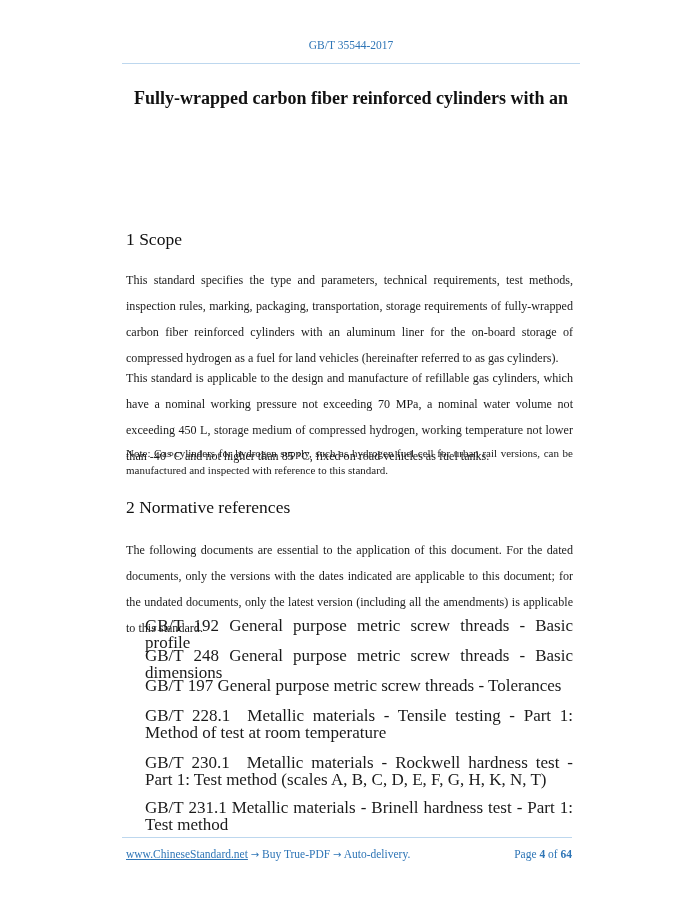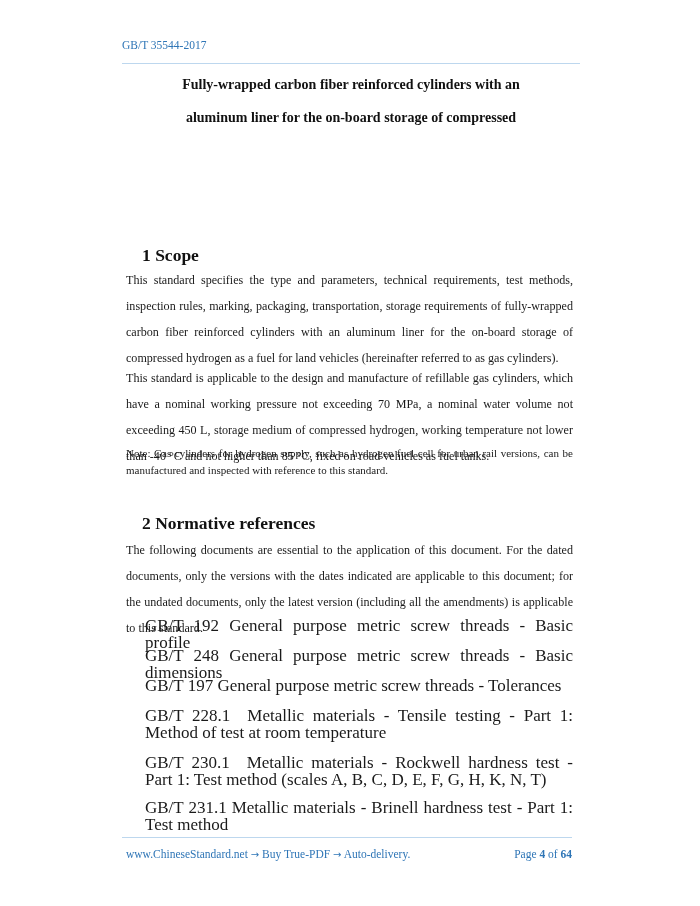--- a/index.html
+++ b/index.html
@@ -13,49 +13,50 @@
       position: relative;
       overflow: hidden;
       font-family: "Liberation Serif", "DejaVu Serif", serif;
       color: #1a1a1a;
     }
     .page-header {
       position: absolute;
       left: 122px;
       top: 39px;
       width: 458px;
+      text-align: center;
       font-size: 11.5px;
       color: #2e75b6;
     }
     .header-rule {
       position: absolute;
       left: 122px;
       top: 63px;
       width: 458px;
       height: 1px;
       background: #bdd7ee;
     }
     .doc-title {
       position: absolute;
       left: 122px;
-      top: 68px;
+      top: 82px;
       width: 458px;
       text-align: center;
       font-weight: bold;
-      font-size: 14px;
+      font-size: 18px;
       line-height: 33px;
       color: #111;
       margin: 0;
     }
     .section-heading {
       position: absolute;
       left: 126px;
-      font-weight: bold;
+      font-weight: normal;
       font-size: 17.5px;
-      margin: 16px;
+      margin: 0;
       color: #111;
     }
     .para {
       position: absolute;
       left: 126px;
       width: 447px;
       font-size: 12.1px;
       line-height: 26px;
       text-align: justify;
       margin: 0;
@@ -88,38 +89,39 @@
       left: 126px;
       top: 848px;
       width: 446px;
       font-size: 11.5px;
       color: #2e75b6;
       display: flex;
       justify-content: space-between;
     }
     .footer a {
       color: #2e75b6;
+      text-decoration: underline;
     }
     .footer .num {
       font-weight: bold;
     }
     .arrow {
       font-family: "DejaVu Sans", sans-serif;
       font-size: 10px;
     }
   </style>
 </head>
 <body>
 
 <div class="page-header">GB/T 35544-2017</div>
 <div class="header-rule"></div>
 
 <h1 class="doc-title">
   <span>Fully-wrapped carbon fiber reinforced cylinders with an</span><br>
-  <span>aluminum liner for the on-board storage of compressed</span><br>
+  <br>
 </h1>
 
 <h2 class="section-heading" style="top:229px;">1 Scope</h2>
 <p class="para" style="top:267px;">This standard specifies the type and parameters, technical requirements, test methods, inspection rules, marking, packaging, transportation, storage requirements of fully-wrapped carbon fiber reinforced cylinders with an aluminum liner for the on-board storage of compressed hydrogen as a fuel for land vehicles (hereinafter referred to as gas cylinders).</p>
 <p class="para" style="top:365px;">This standard is applicable to the design and manufacture of refillable gas cylinders, which have a nominal working pressure not exceeding 70 MPa, a nominal water volume not exceeding 450 L, storage medium of compressed hydrogen, working temperature not lower than -40 °C and not higher than 85 °C, fixed on road vehicles as fuel tanks.</p>
 <p class="para note" style="top:445px;">Note: Gas cylinders for hydrogen supply, such as hydrogen fuel cell for urban rail versions, can be manufactured and inspected with reference to this standard.</p>
 
 <h2 class="section-heading" style="top:497px;">2 Normative references</h2>
 <p class="para" style="top:537px;">The following documents are essential to the application of this document. For the dated documents, only the versions with the dates indicated are applicable to this document; for the undated documents, only the latest version (including all the amendments) is applicable to this standard.</p>
 

